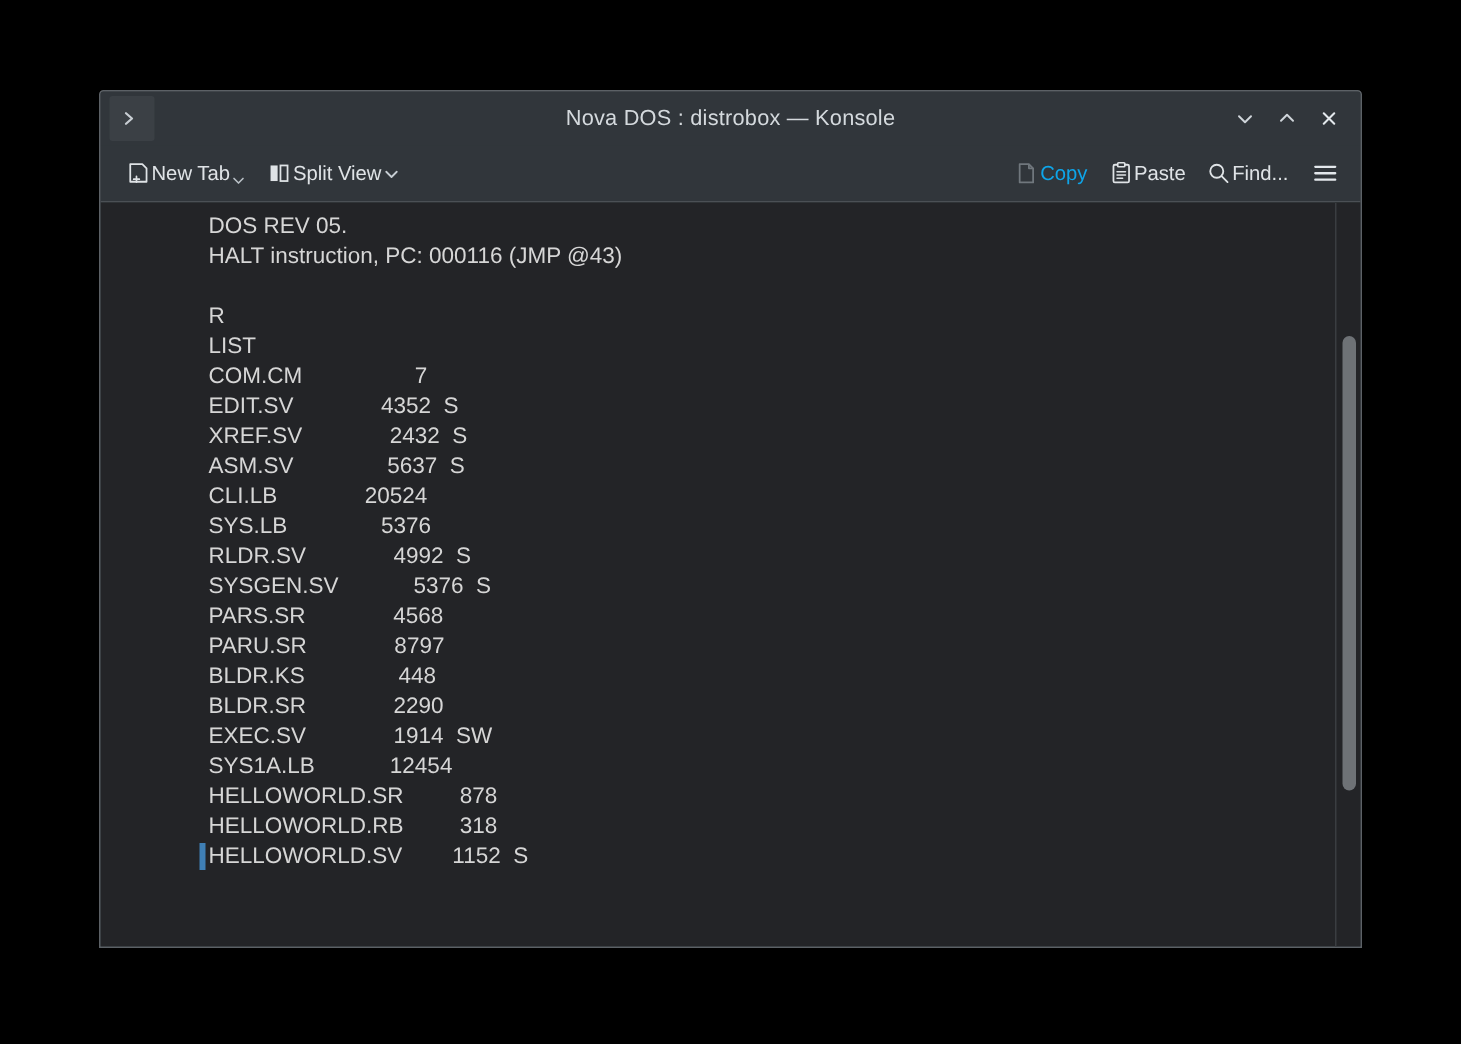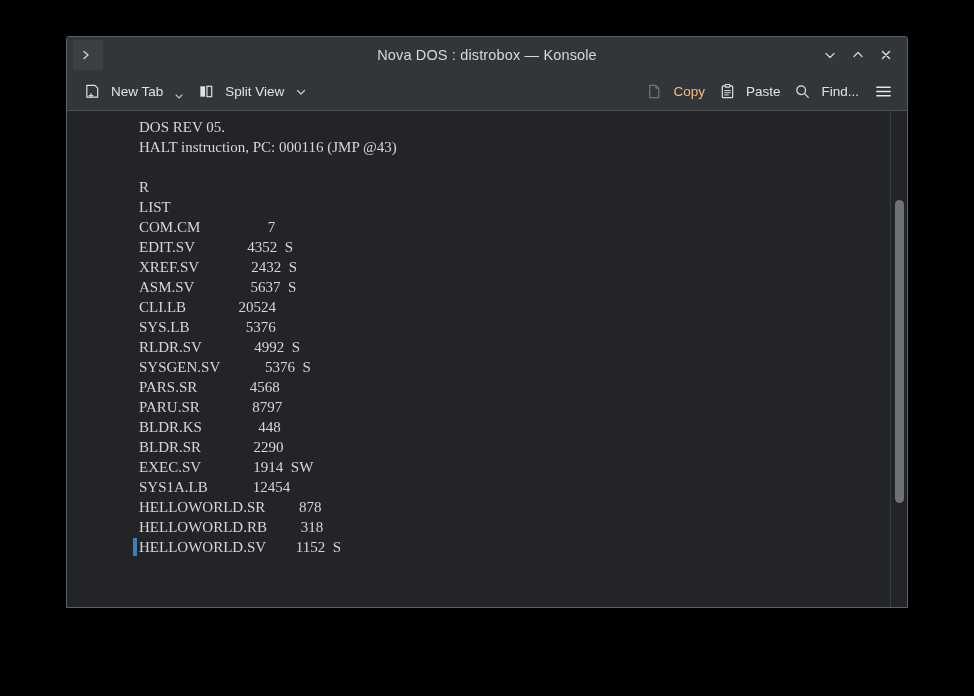--- a/index.html
+++ b/index.html
@@ -12,21 +12,21 @@
     overflow: hidden;
   }
   body {
     font-family: "Liberation Sans", sans-serif;
   }
 
   
   .window {
     position: absolute;
     left: 66px;
-    top: 36px;
+    top: 60px;
     width: 842px;
     height: 572px;
     background: #31363b;
     border: 1px solid #5c6166;
     border-radius: 3px 3px 0 0;
     box-sizing: border-box;
     display: flex;
     flex-direction: column;
     overflow: hidden;
   }
@@ -87,29 +87,29 @@
     display: flex;
     align-items: center;
     padding: 0 6px 0 10px;
     background: #31363b;
     border-bottom: 1px solid #4b5055;
     box-sizing: border-box;
   }
   .tb-item {
     display: flex;
     align-items: center;
-    gap: 10px;
+    gap: 0;
     height: 28px;
     padding: 0 7px;
     border-radius: 3px;
     color: #dfe3e6;
     font-size: 13.5px;
     white-space: nowrap;
   }
-  .tb-item.disabled { color: #fdba74; }
+  .tb-item.disabled { color: #0ea5e9; }
   .tb-spacer { flex: 1 1 auto; }
   .tb-chevron { margin-left: 1px; }
   .tb-label { line-height: 1; }
 
   .icon { display: block; }
 
   
   .term-wrap {
     flex: 1 1 auto;
     background: #232427;
@@ -119,21 +119,21 @@
   }
   .term {
     flex: 1 1 auto;
     position: relative;
     padding: 6px 0 0 0;
     overflow: hidden;
   }
   .line {
     height: 20px;
     line-height: 20px;
-    font-family: Liberation Serif, serif;
+    font-family: Liberation Sans, sans-serif;
     font-size: 15px;
     color: #d6d6d6;
     white-space: pre;
     padding-left: 72px;
     position: relative;
   }
   .line.cursor-line::before {
     content: "";
     position: absolute;
     left: 66px;

